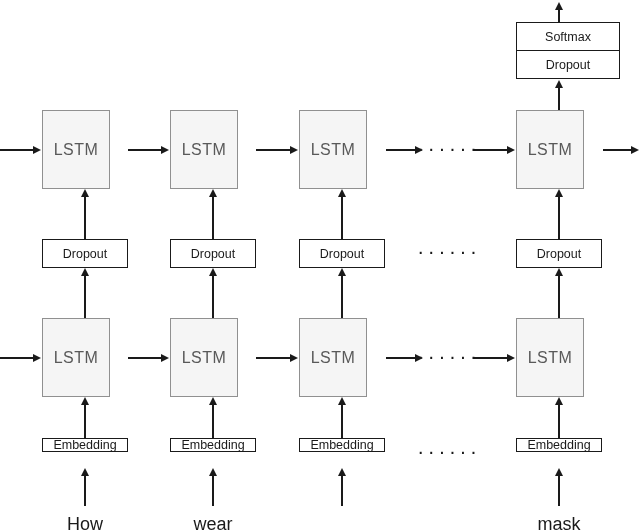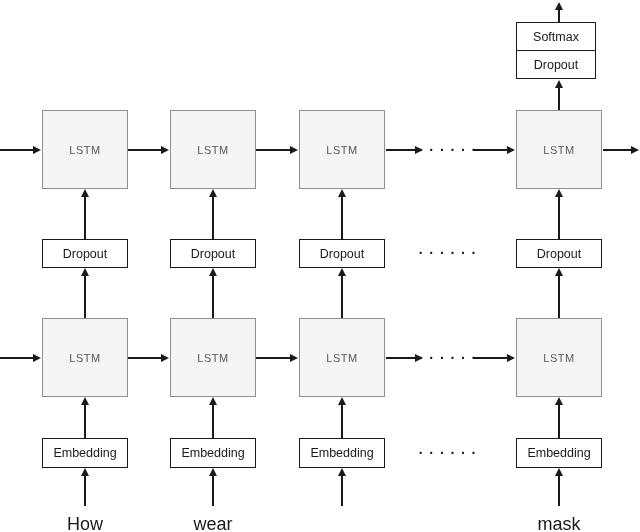--- a/index.html
+++ b/index.html
@@ -1,34 +1,34 @@
 <!DOCTYPE html>
 <html style="--lstm-fill: #f5f5f5; --lstm-border: #909090; --lstm-text: #595959; --box-fill: #ffffff; --box-border: #1a1a1a; --box-text: #1a1a1a; --arrow: #1a1a1a;"><head>
 <meta charset="utf-8">
 <style>
   html,body{margin:0;padding:0;background:#ffffff;}
   .canvas{
     position:relative;width:640px;height:532px;background:#ffffff;overflow:hidden;
     font-family:"Liberation Sans","DejaVu Sans",sans-serif;
   }
   .box-lstm{
-    position:absolute;width:86px;height:79px;box-sizing:border-box;
+    position:absolute;width:68px;height:79px;box-sizing:border-box;
     background:var(--lstm-fill,#f5f5f5);border:1.5px solid var(--lstm-border,#909090);
     display:flex;align-items:center;justify-content:center;
-    color:var(--lstm-text,#595959);font-size:11px;letter-spacing:0.5px;text-align:center;
+    color:var(--lstm-text,#595959);font-size:16px;letter-spacing:0.5px;text-align:center;
   }
   .box-white{
     position:absolute;width:86px;box-sizing:border-box;
     background:var(--box-fill,#ffffff);border:1.5px solid var(--box-border,#1a1a1a);
     display:flex;align-items:center;justify-content:center;
     color:var(--box-text,#1a1a1a);font-size:12.5px;
   }
-  .h29{height:29px;} .h30{height:30px;}
+  .h29{height:29px;} .h30{height:14px;}
   .stack{
-    position:absolute;width:80px;box-sizing:border-box;
+    position:absolute;width:104px;box-sizing:border-box;
     background:var(--box-fill,#ffffff);border:1.5px solid var(--box-border,#1a1a1a);
   }
   .stack .cell{
     height:27px;display:flex;align-items:center;justify-content:center;
     color:var(--box-text,#1a1a1a);font-size:12.5px;
   }
   .stack .cell + .cell{border-top:1.5px solid var(--box-border,#1a1a1a);}
   .arrow-up{position:absolute;width:9px;}
   .arrow-up::before{
     content:"";position:absolute;left:calc(50% - 0.75px);width:1.5px;top:7px;bottom:0;

